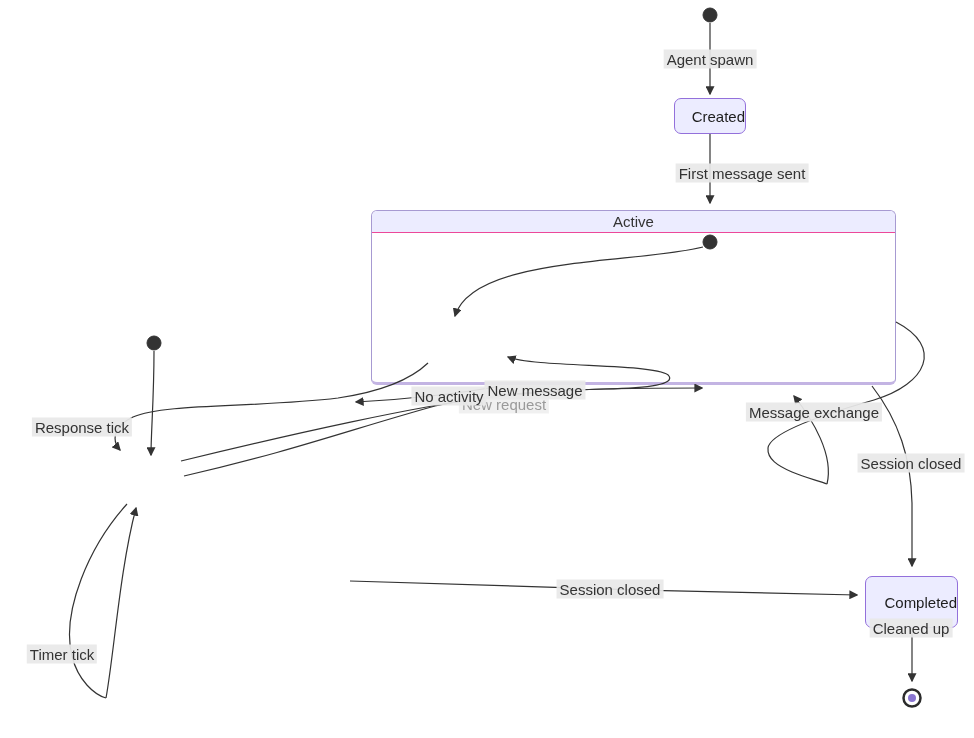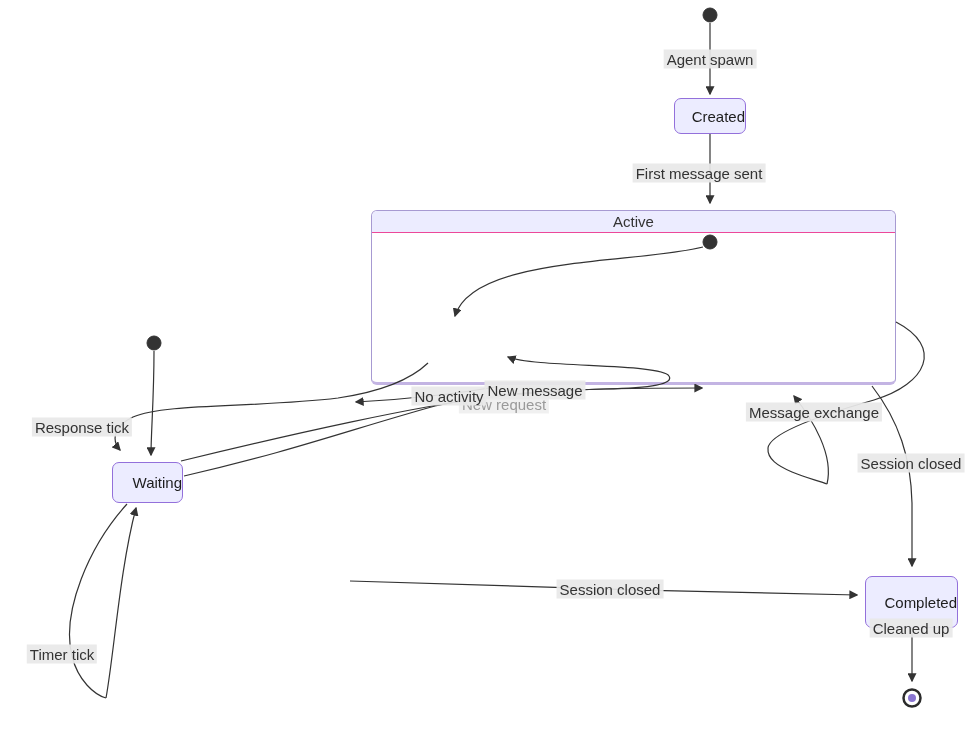--- a/index.html
+++ b/index.html
@@ -89,29 +89,26 @@
 
     <g>
       <circle cx="912" cy="698" r="8.5" fill="#ffffff" stroke="#2b2b2b" stroke-width="2.5"></circle>
       <circle cx="912" cy="698" r="4" fill="#8a75d1"></circle>
     </g>
   </svg>
 
   <div class="state" style="left:674px;top:98px;width:72px;height:36px">
     <span>Created</span>
   </div>
-  <div class="state" style="left:112px;top:462px;width:71px;height:41px">
-    <span>Waiting</span>
-  </div>
   <div class="state" style="left:865px;top:576px;width:93px;height:52px">
     <span>Completed</span>
   </div>
 
   <div class="elabel" style="left:710px;top:59px">Agent spawn</div>
-  <div class="elabel" style="left:699px;top:173px">First message sent</div>
+  <div class="elabel" style="left:742px;top:173px">First message sent</div>
   <div class="elabel elabel--muted" style="left:504px;top:404px">New request</div>
   <div class="elabel" style="left:449px;top:396px">No activity</div>
   <div class="elabel" style="left:535px;top:390px">New message</div>
   <div class="elabel" style="left:82px;top:427px">Response tick</div>
   <div class="elabel" style="left:814px;top:412px">Message exchange</div>
   <div class="elabel" style="left:911px;top:463px">Session closed</div>
   <div class="elabel" style="left:610px;top:589px">Session closed</div>
   <div class="elabel" style="left:62px;top:654px">Timer tick</div>
   <div class="elabel" style="left:911px;top:628px">Cleaned up</div>
 

